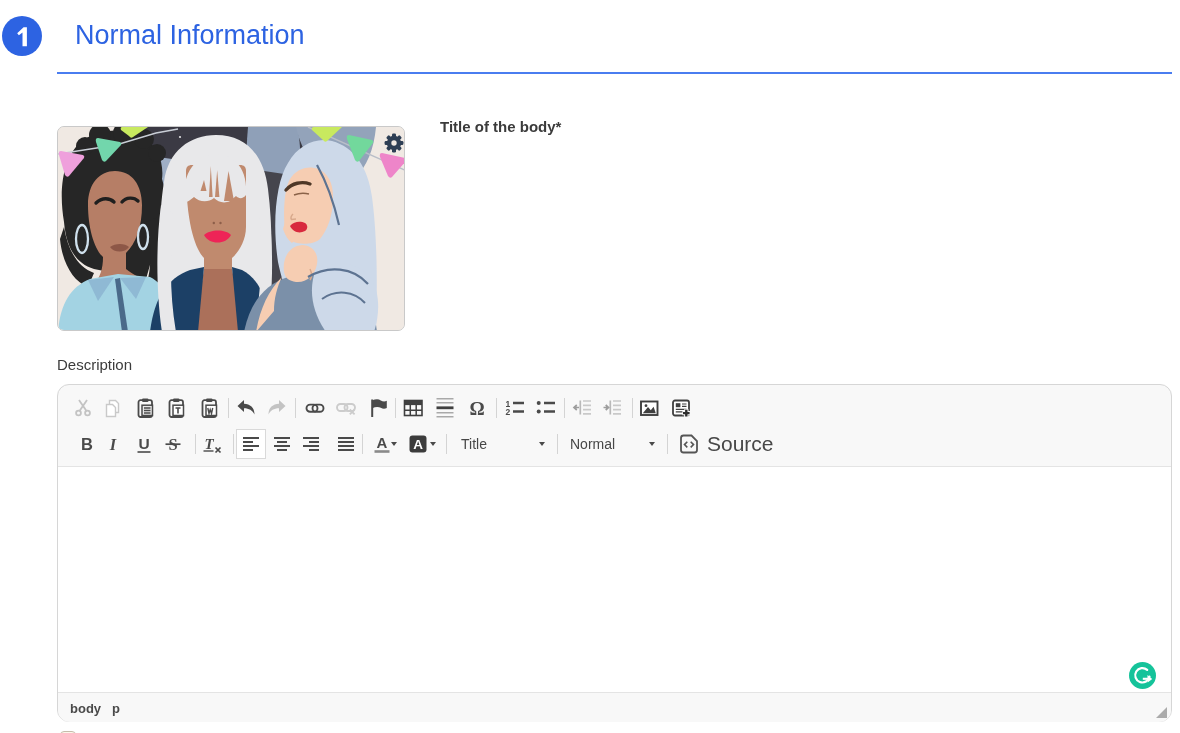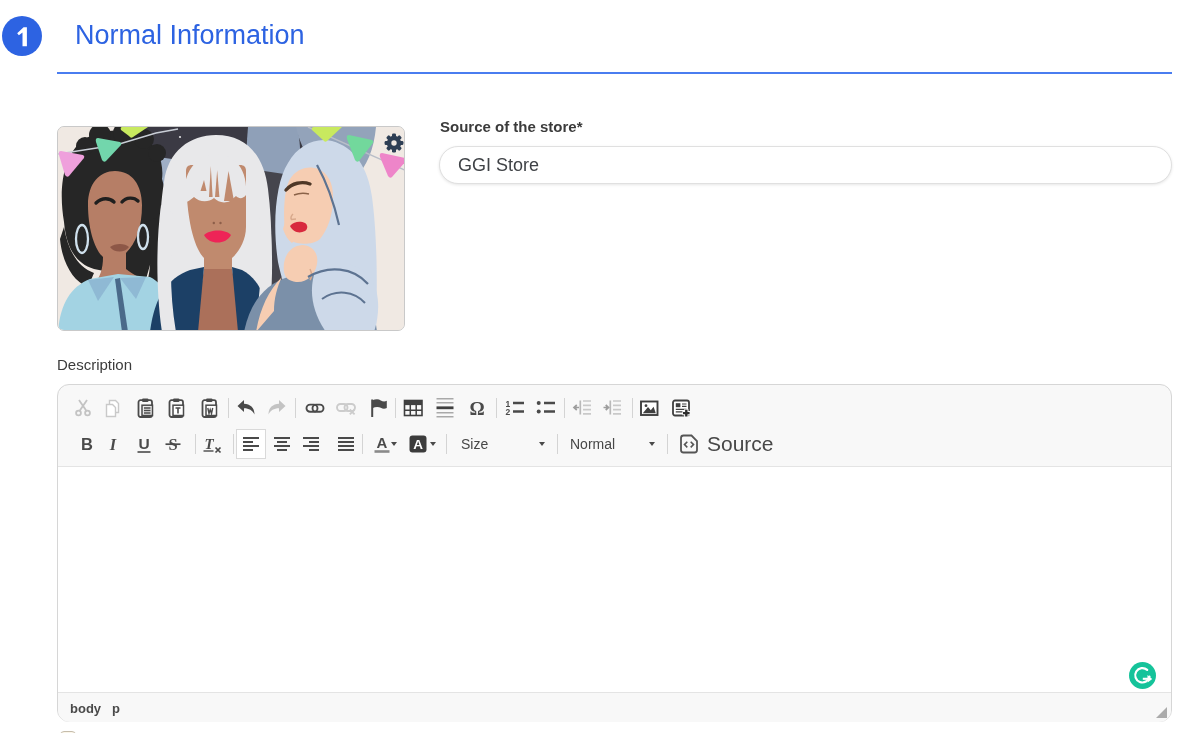--- a/index.html
+++ b/index.html
@@ -138,22 +138,21 @@
         <g transform="rotate(45)">
               <rect x="-2" y="-9.4" width="4" height="18.8" rx="1.2"></rect>
               <rect x="-9.4" y="-2" width="18.8" height="4" rx="1.2"></rect>
             </g>
       </g>
       <circle r="2.7" fill="#f0e9e3"></circle>
     </g>
   </svg>
     </div>
 
-  <div class="abs" id="lbl-title">Source of the store*</div>
-  <div class="abs" id="input-title">GGI Store</div>
+  <div class="abs" id="lbl-title">Title of the body*</div>
 
   <div class="abs" id="lbl-desc">Description</div>
   <div class="abs" id="editor"></div>
   <div class="abs" id="ed-body"></div>
   <div class="abs" id="ed-foot"></div>
   <div class="abs" id="ed-path">body&nbsp;&nbsp;&nbsp;p</div>
   <div class="abs" id="grip"></div>
   <div class="abs" id="grammarly"><svg width="27" height="27" viewBox="0 0 27 27">
         <path d="M18.2 7.9 A7.2 7.2 0 1 0 20.5 14.6" fill="none" stroke="#fff" stroke-width="2.2" stroke-linecap="round"></path>
         <path d="M13.8 16.8 h5.4" fill="none" stroke="#fff" stroke-width="2.1"></path>
@@ -326,21 +325,21 @@
           <text x="12" y="15.5" font-size="15" font-weight="bold" fill="#4a4a4a" text-anchor="middle" font-family="Liberation Sans">A</text>
           <path d="M4.5 19.5h15" stroke="#8a8a8a" stroke-width="2.6"></path>
         </svg></div>
     <div class="abs" style="left:333px; top:10px; width:0; height:0; border-left:3.5px solid transparent; border-right:3.5px solid transparent; border-top:4px solid #4a4a4a;"></div>
     <div class="ticon" style="left:348px"><svg width="24" height="24" viewBox="0 0 24 24">
           <rect x="3.5" y="3.5" width="17" height="17" rx="3" fill="#3c3c3c"></rect>
           <text x="12" y="17" font-size="13.5" font-weight="bold" fill="#fff" text-anchor="middle" font-family="Liberation Sans">A</text>
         </svg></div>
     <div class="abs" style="left:372px; top:10px; width:0; height:0; border-left:3.5px solid transparent; border-right:3.5px solid transparent; border-top:4px solid #4a4a4a;"></div>
     <div class="tsep" style="left:388px"></div>
-    <div class="tlabel" style="left:403px; top:4px;">Size</div>
+    <div class="tlabel" style="left:403px; top:4px;">Title</div>
     <div class="abs" style="left:481px; top:10px; width:0; height:0; border-left:3.5px solid transparent; border-right:3.5px solid transparent; border-top:4px solid #4a4a4a;"></div>
     <div class="tsep" style="left:499px"></div>
     <div class="tlabel" style="left:512px; top:4px;">Normal</div>
     <div class="abs" style="left:591px; top:10px; width:0; height:0; border-left:3.5px solid transparent; border-right:3.5px solid transparent; border-top:4px solid #4a4a4a;"></div>
     <div class="tsep" style="left:609px"></div>
     <div class="ticon" style="left:619px"><svg width="24" height="24" viewBox="0 0 24 24">
           <path d="M6.5 3.5 h8 l5.5 5.5 v9 a2.5 2.5 0 0 1 -2.5 2.5 h-11 a2.5 2.5 0 0 1 -2.5 -2.5 v-12 a2.5 2.5 0 0 1 2.5 -2.5 z" fill="none" stroke="#555" stroke-width="1.8"></path>
           <path d="M10.3 9.8 l-2.8 2.8 2.8 2.8 M13.7 9.8 l2.8 2.8 -2.8 2.8" stroke="#555" stroke-width="1.6" fill="none"></path>
         </svg></div>
     <div class="tlabel" style="left:649px; top:0; font-size:21px;">Source</div>

